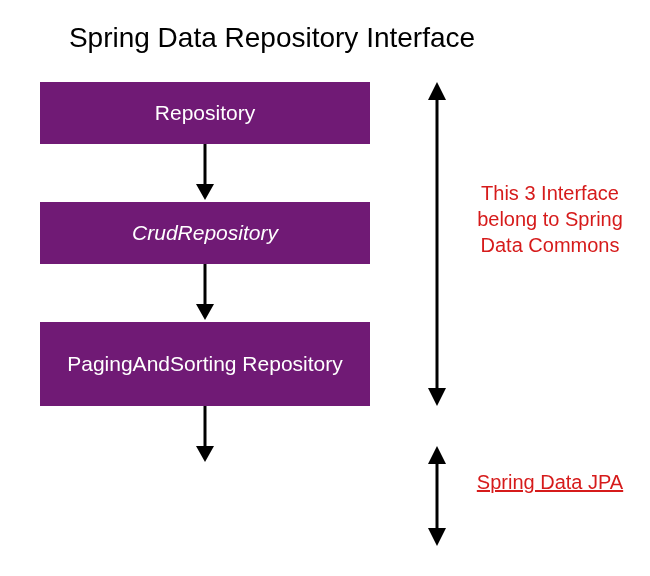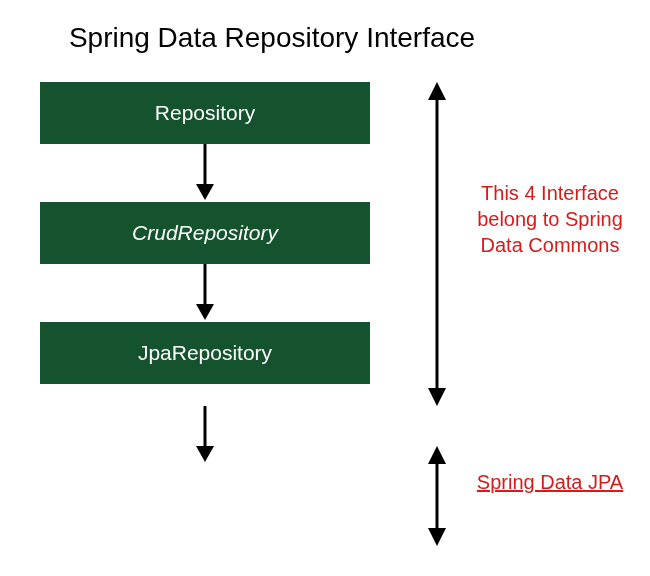--- a/index.html
+++ b/index.html
@@ -23,21 +23,21 @@
     color: #000;
   }
   .col-left {
     position: absolute;
     left: 40px;
     top: 82px;
     width: 330px;
   }
   .box {
     width: 330px;
-    background: #14532d;
+    background: #701a75;
     color: #fff;
     font-size: 21px;
     display: flex;
     align-items: center;
     justify-content: center;
     text-align: center;
     line-height: 1.15;
     padding: 0 10px;
   }
   .box1 { height: 62px; }
@@ -84,41 +84,41 @@
 
   <div class="box box2">CrudRepository</div>
 
   <div class="arrow-down" style="top:182px">
     <svg width="24" height="58" viewBox="0 0 24 58">
       <line x1="12" y1="0" x2="12" y2="42" stroke="#000" stroke-width="3"></line>
       <polygon points="12,56 3,40 21,40" fill="#000"></polygon>
     </svg>
   </div>
 
+  <div class="box box3">PagingAndSorting Repository</div>
 
   <div class="arrow-down" style="top:324px">
     <svg width="24" height="58" viewBox="0 0 24 58">
       <line x1="12" y1="0" x2="12" y2="42" stroke="#000" stroke-width="3"></line>
       <polygon points="12,56 3,40 21,40" fill="#000"></polygon>
     </svg>
   </div>
 
-  <div class="box box4">JpaRepository</div>
 </div>
 
 <div class="right-arrow" style="top:82px">
   <svg width="26" height="324" viewBox="0 0 26 324">
     <line x1="13" y1="14" x2="13" y2="310" stroke="#000" stroke-width="3"></line>
     <polygon points="13,0 4,18 22,18" fill="#000"></polygon>
     <polygon points="13,324 4,306 22,306" fill="#000"></polygon>
   </svg>
 </div>
 
 <div class="right-arrow" style="top:446px">
   <svg width="26" height="100" viewBox="0 0 26 100">
     <line x1="13" y1="14" x2="13" y2="86" stroke="#000" stroke-width="3"></line>
     <polygon points="13,0 4,18 22,18" fill="#000"></polygon>
     <polygon points="13,100 4,82 22,82" fill="#000"></polygon>
   </svg>
 </div>
 
-<div class="ann ann1">This 4 Interface belong to Spring Data Commons</div>
+<div class="ann ann1">This 3 Interface belong to Spring Data Commons</div>
 <div class="ann ann2">Spring Data JPA</div>
 
 </body></html>

